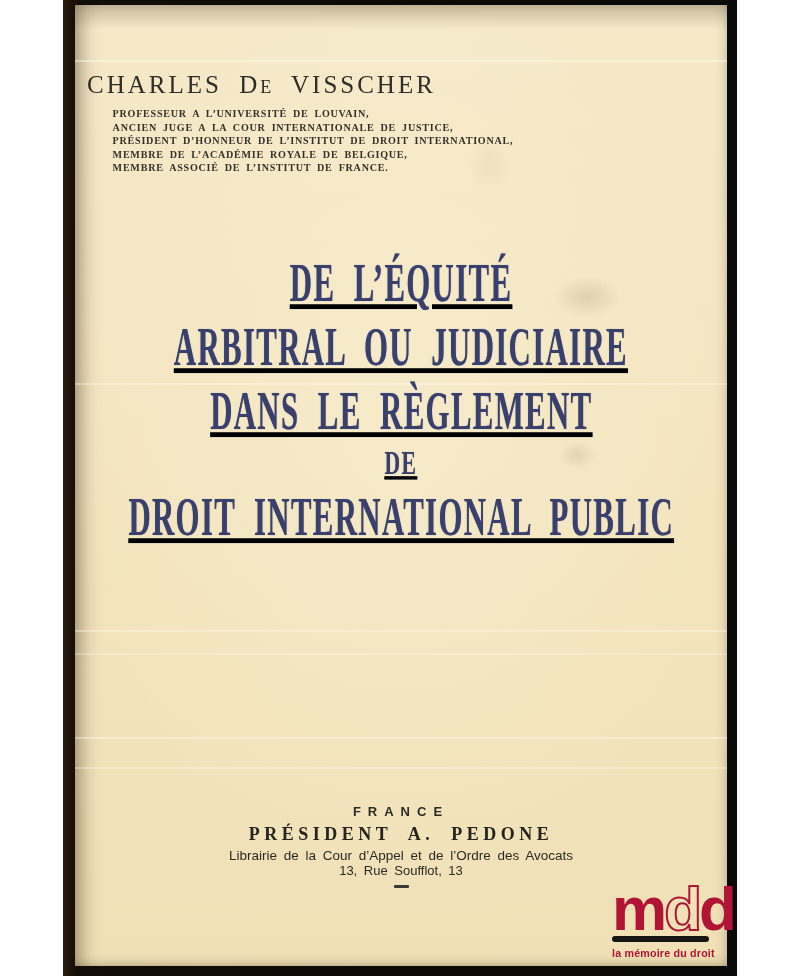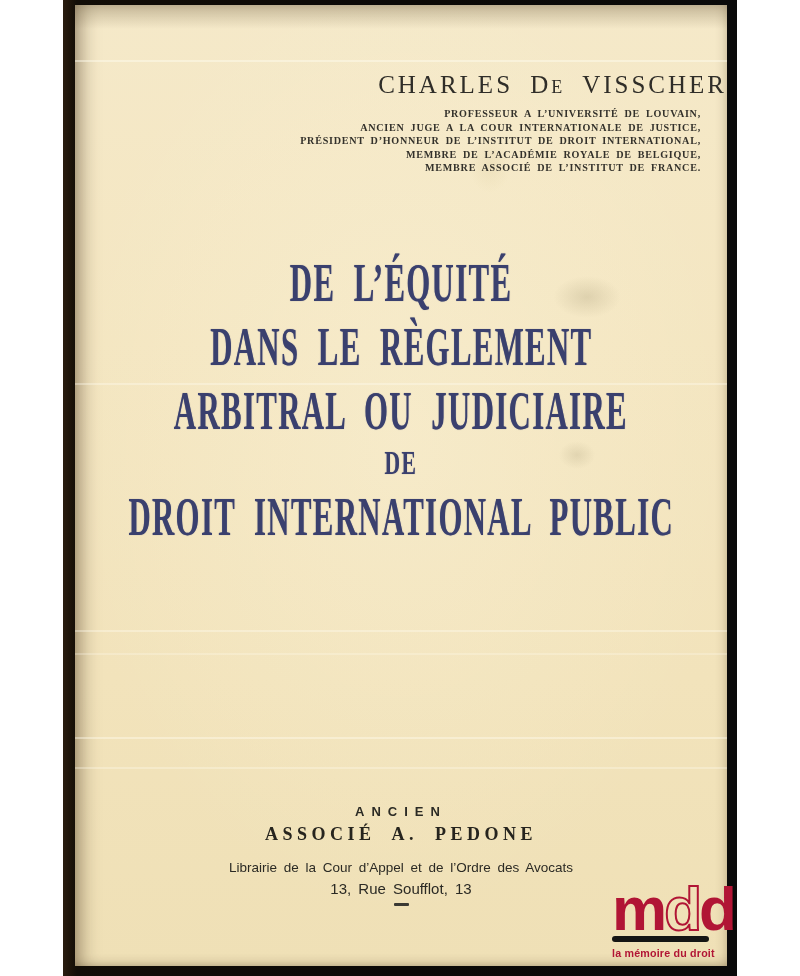--- a/index.html
+++ b/index.html
@@ -32,35 +32,35 @@
                 inset 0 -8px 12px -8px rgba(70,50,25,0.30);
   }
   .cover::before { 
     content:""; position:absolute; left:0; top:0; width:100%; height:24px;
     background:linear-gradient(180deg, rgba(95,78,48,0.30), rgba(95,78,48,0));
   }
   .crease { position:absolute; left:0; width:100%; height:2px;
     background:rgba(255,252,240,0.45); pointer-events:none; }
 
   
-  .author { position:absolute; top:65px; left:0; width:100%; text-align:right; color:#2e2c26; }
+  .author { position:absolute; top:65px; left:0; width:100%; text-align:left; color:#2e2c26;padding-left:12px; }
   .author-name {
     font-family:"Liberation Serif", serif;
     font-size:25px; font-variant:small-caps; letter-spacing:3px; word-spacing:8px;
     line-height:30px; color:#2f2d28;
   }
   .credentials { margin-top:7px; transform:scaleX(0.92); transform-origin:50% 0; }
   .cred-line {
     font-family:"Liberation Serif", serif;
     font-size:11px; font-weight:700; letter-spacing:0.8px; word-spacing:3px;
     line-height:13.5px; color:#33312b;
   }
 
   
-  .title-block { position:absolute; top:245px; left:0; width:100%; text-align:center; }
+  .title-block { position:absolute; top:245px; left:0; width:100%; text-align:center;text-decoration:underline; }
   .t-row { height:64px; display:flex; align-items:center; justify-content:center; }
   .t-row-small { height:42px; display:flex; align-items:center; justify-content:center;text-align:right; }
   .t-big {
     display:inline-block; white-space:nowrap;
     font-family:"Liberation Serif", serif; font-weight:700; font-size:46px;
     letter-spacing:2px; word-spacing:14px; color:#3a406e;
     transform:scale(0.67,1.18);
     text-shadow:0 0 1px rgba(44,50,100,0.55);
   }
   .t-small {
@@ -77,28 +77,28 @@
     font-family:"Liberation Sans", sans-serif;
     font-size:13px; font-weight:600; letter-spacing:7px; line-height:14px; color:#2b2a24;
   }
   .pub-name {
     margin-top:5px;
     font-family:"Liberation Serif", serif;
     font-size:18px; font-weight:700; letter-spacing:4.5px; word-spacing:8px;
     line-height:20px; color:#26241e;
   }
   .pub-subtitle {
-    margin-top:16px;
+    margin-top:4px;
     font-family:"Liberation Sans", sans-serif;
     font-size:13.5px; font-weight:500; word-spacing:3px; line-height:15px; color:#2b2a24;
   }
   .pub-address {
-    margin-top:6px;
+    margin-top:0;
     font-family:"Liberation Sans", sans-serif;
-    font-size:15px; font-weight:500; word-spacing:3px; line-height:15px; color:#2b2a24;
+    font-size:13px; font-weight:500; word-spacing:3px; line-height:15px; color:#2b2a24;
   }
   .pub-dash { width:15px; height:3px; background:#3a3933; border-radius:1px; margin:7px auto 0 auto; }
 
   
   .mdd { position:absolute; left:612px; top:884px; width:110px; }
   .mdd-word {
     font-family:"Liberation Sans", sans-serif;
     font-weight:700; font-size:62px; line-height:50px; letter-spacing:-3px;
     white-space:nowrap;
   }
@@ -134,36 +134,36 @@
         <div class="cred-line">MEMBRE DE L’ACADÉMIE ROYALE DE BELGIQUE,</div>
         <div class="cred-line">MEMBRE ASSOCIÉ DE L’INSTITUT DE FRANCE.</div>
       </div>
     </div>
 
     <div class="title-block">
       <div class="t-row">
           <span class="t-big">DE L’ÉQUITÉ</span>
         </div>
       <div class="t-row">
-          <span class="t-big">DANS LE RÈGLEMENT</span>
+          <span class="t-big">ARBITRAL OU JUDICIAIRE</span>
         </div>
       <div class="t-row">
-          <span class="t-big">ARBITRAL OU JUDICIAIRE</span>
+          <span class="t-big">DANS LE RÈGLEMENT</span>
         </div>
       <div class="t-row-small">
           <span class="t-small">DE</span>
         </div>
       <div class="t-row">
           <span class="t-big">DROIT INTERNATIONAL PUBLIC</span>
         </div>
     </div>
 
     <div class="publisher">
-      <div class="pub-city">ANCIEN</div>
-      <div class="pub-name">ASSOCIÉ A. PEDONE</div>
+      <div class="pub-city">FRANCE</div>
+      <div class="pub-name">PRÉSIDENT A. PEDONE</div>
       <div class="pub-subtitle">Librairie de la Cour d’Appel et de l’Ordre des Avocats</div>
       <div class="pub-address">13, Rue Soufflot, 13</div>
       <div class="pub-dash"></div>
     </div>
 
   </div>
 </div>
 
 <div class="mdd">
   <div class="mdd-word"><span class="mdd-solid">m</span><span class="mdd-outline">d</span><span class="mdd-solid">d</span></div>

